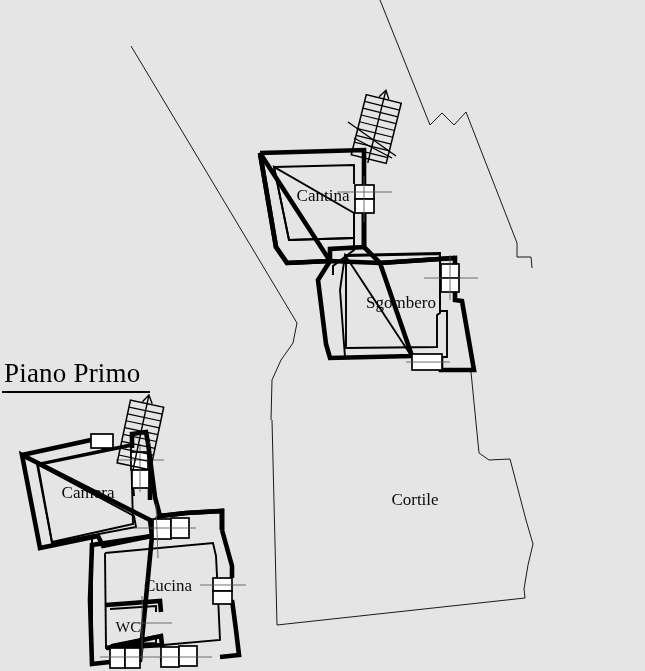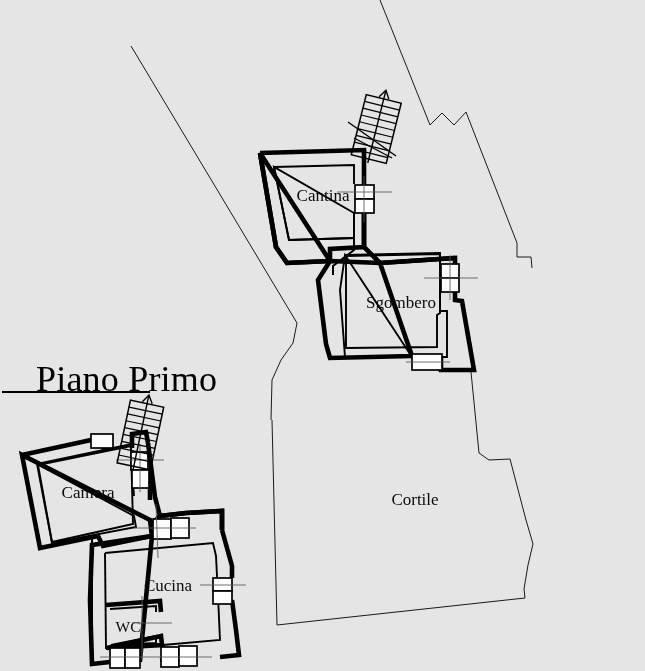--- a/index.html
+++ b/index.html
@@ -85,25 +85,24 @@
     dominant-baseline: middle;
   }
   .room-label.small {
     font-size: 15.5px;
   }
   .plan-title {
     position: absolute;
     left: 4px;
     top: 358px;
     font-family: "Liberation Serif", "DejaVu Serif", serif;
-    font-size: 36px;
+    font-size: 27px;
     color: #000000;
     letter-spacing: 0.2px;
     white-space: nowrap;
-    margin-left: 32px;
   }
   .title-rule {
     position: absolute;
     left: 2px;
     top: 391px;
     width: 148px;
     height: 2px;
     background: #000000;
   }
 </style>

